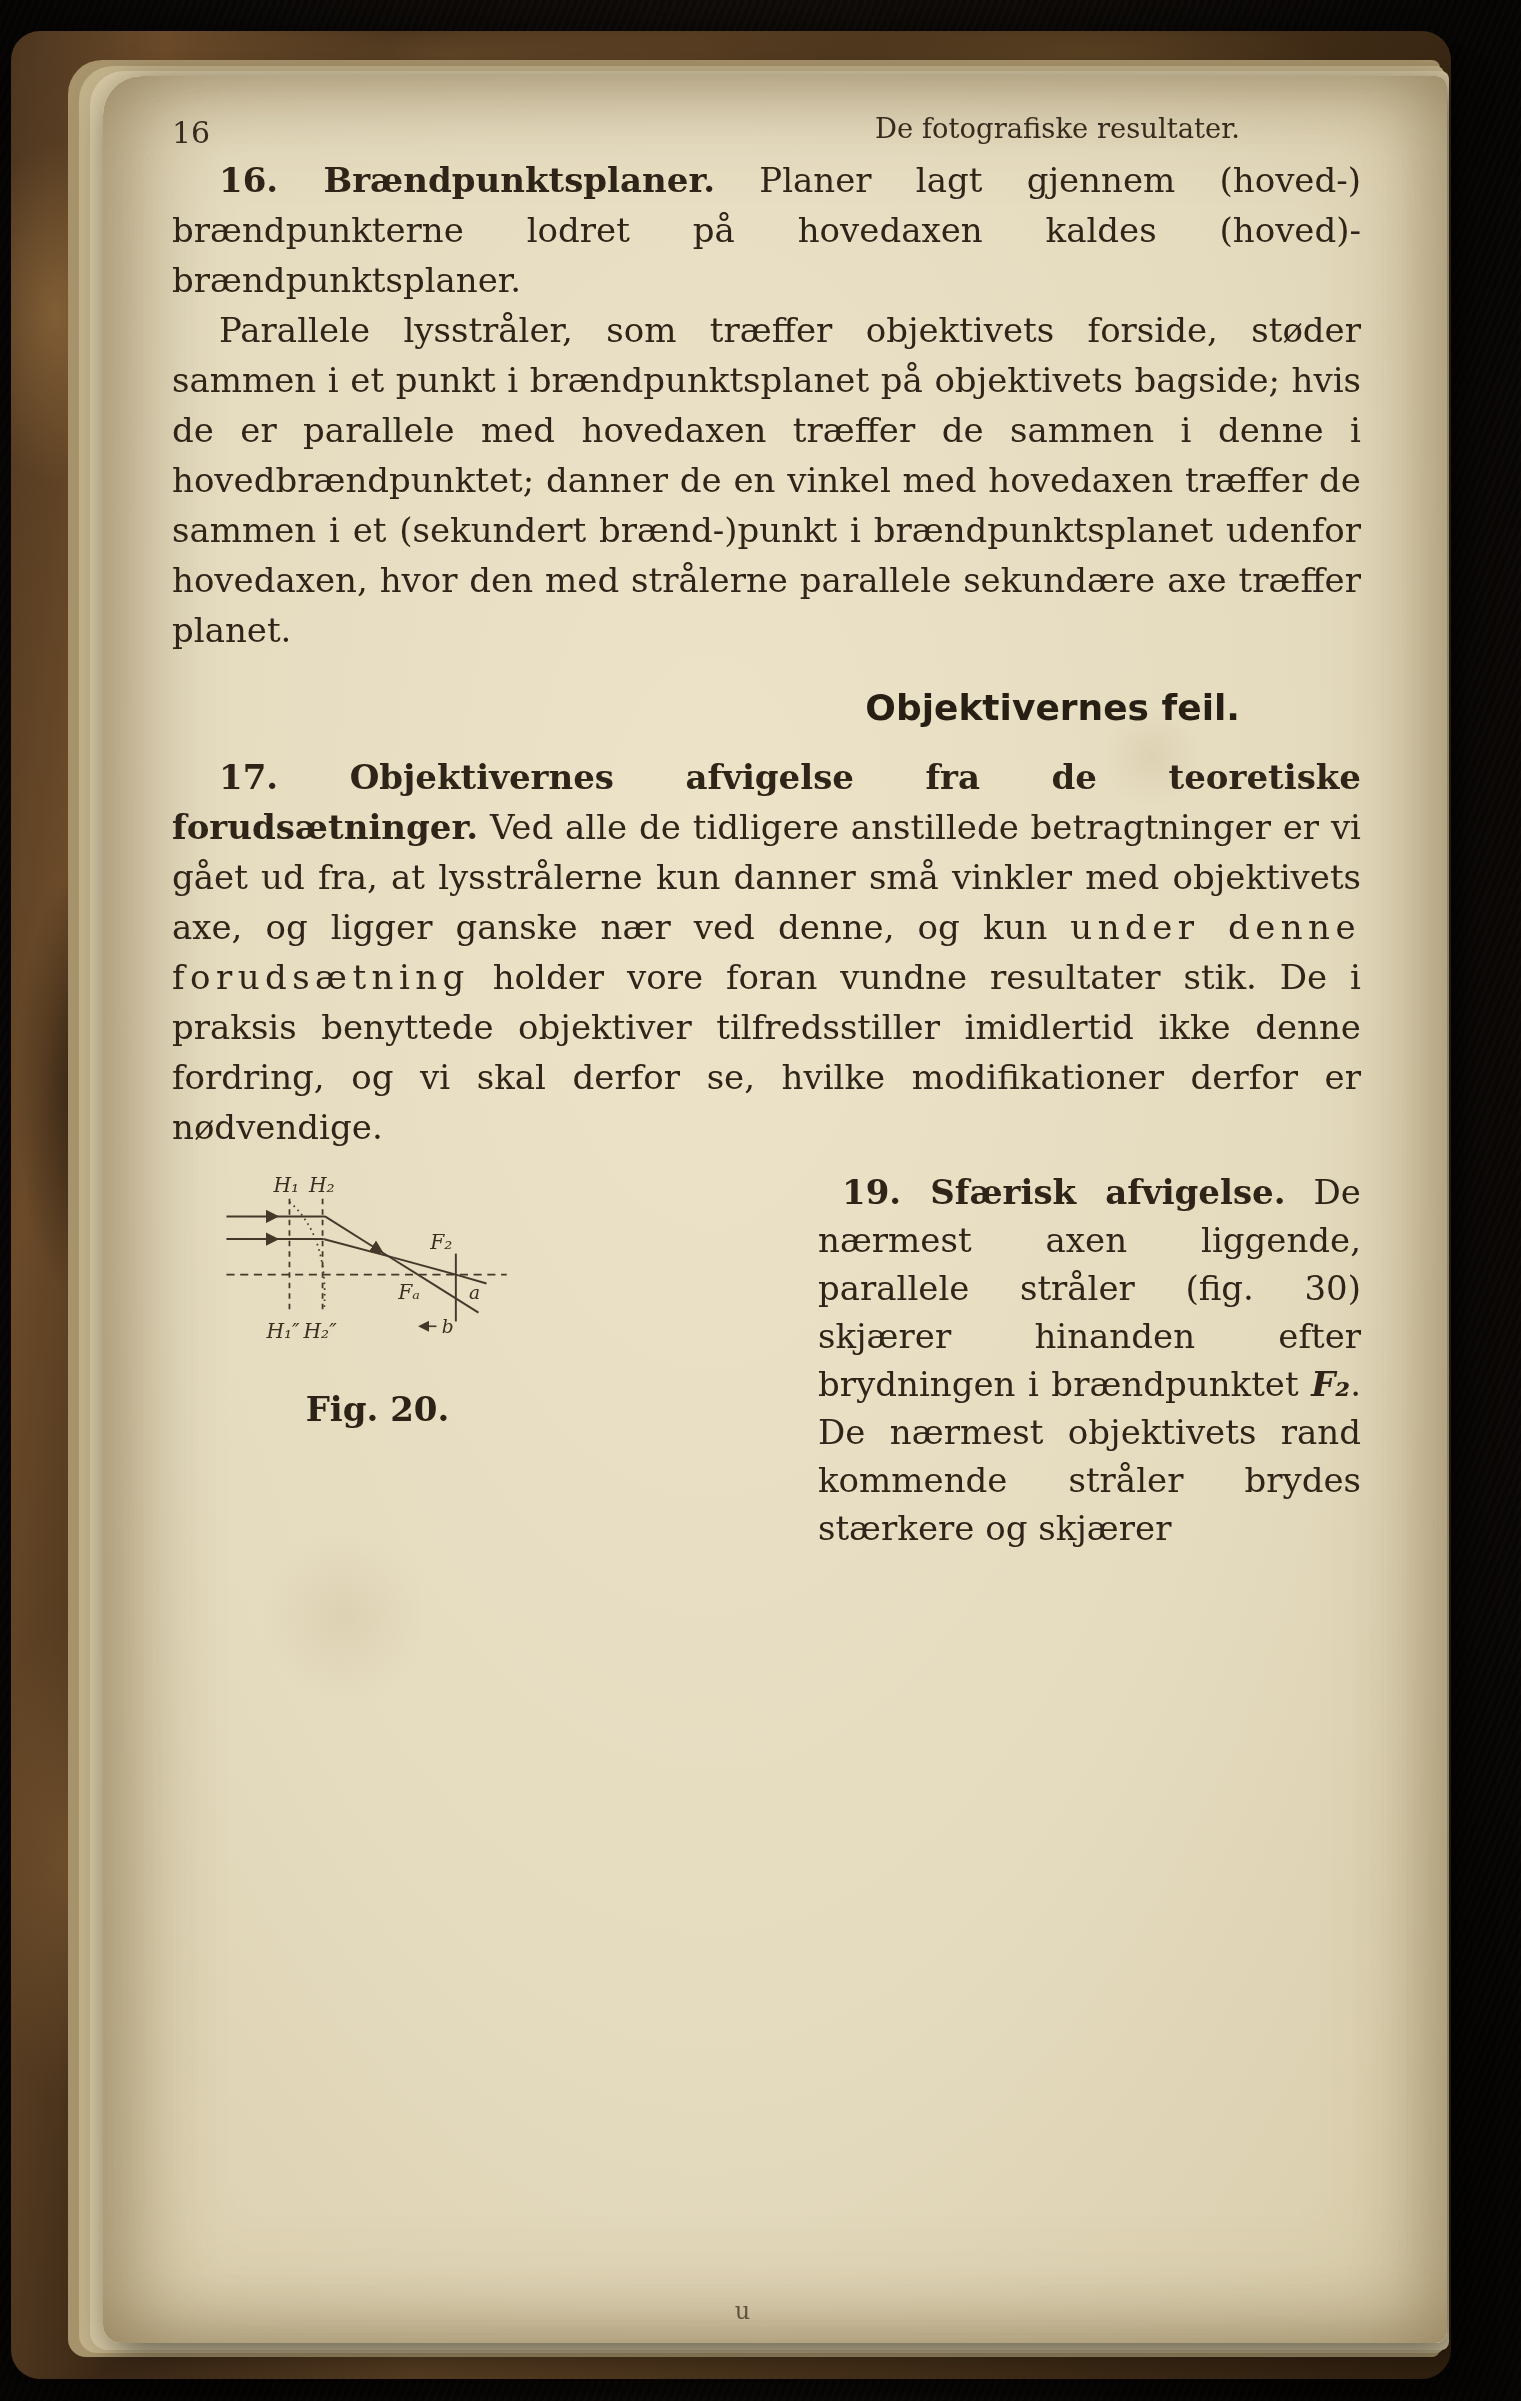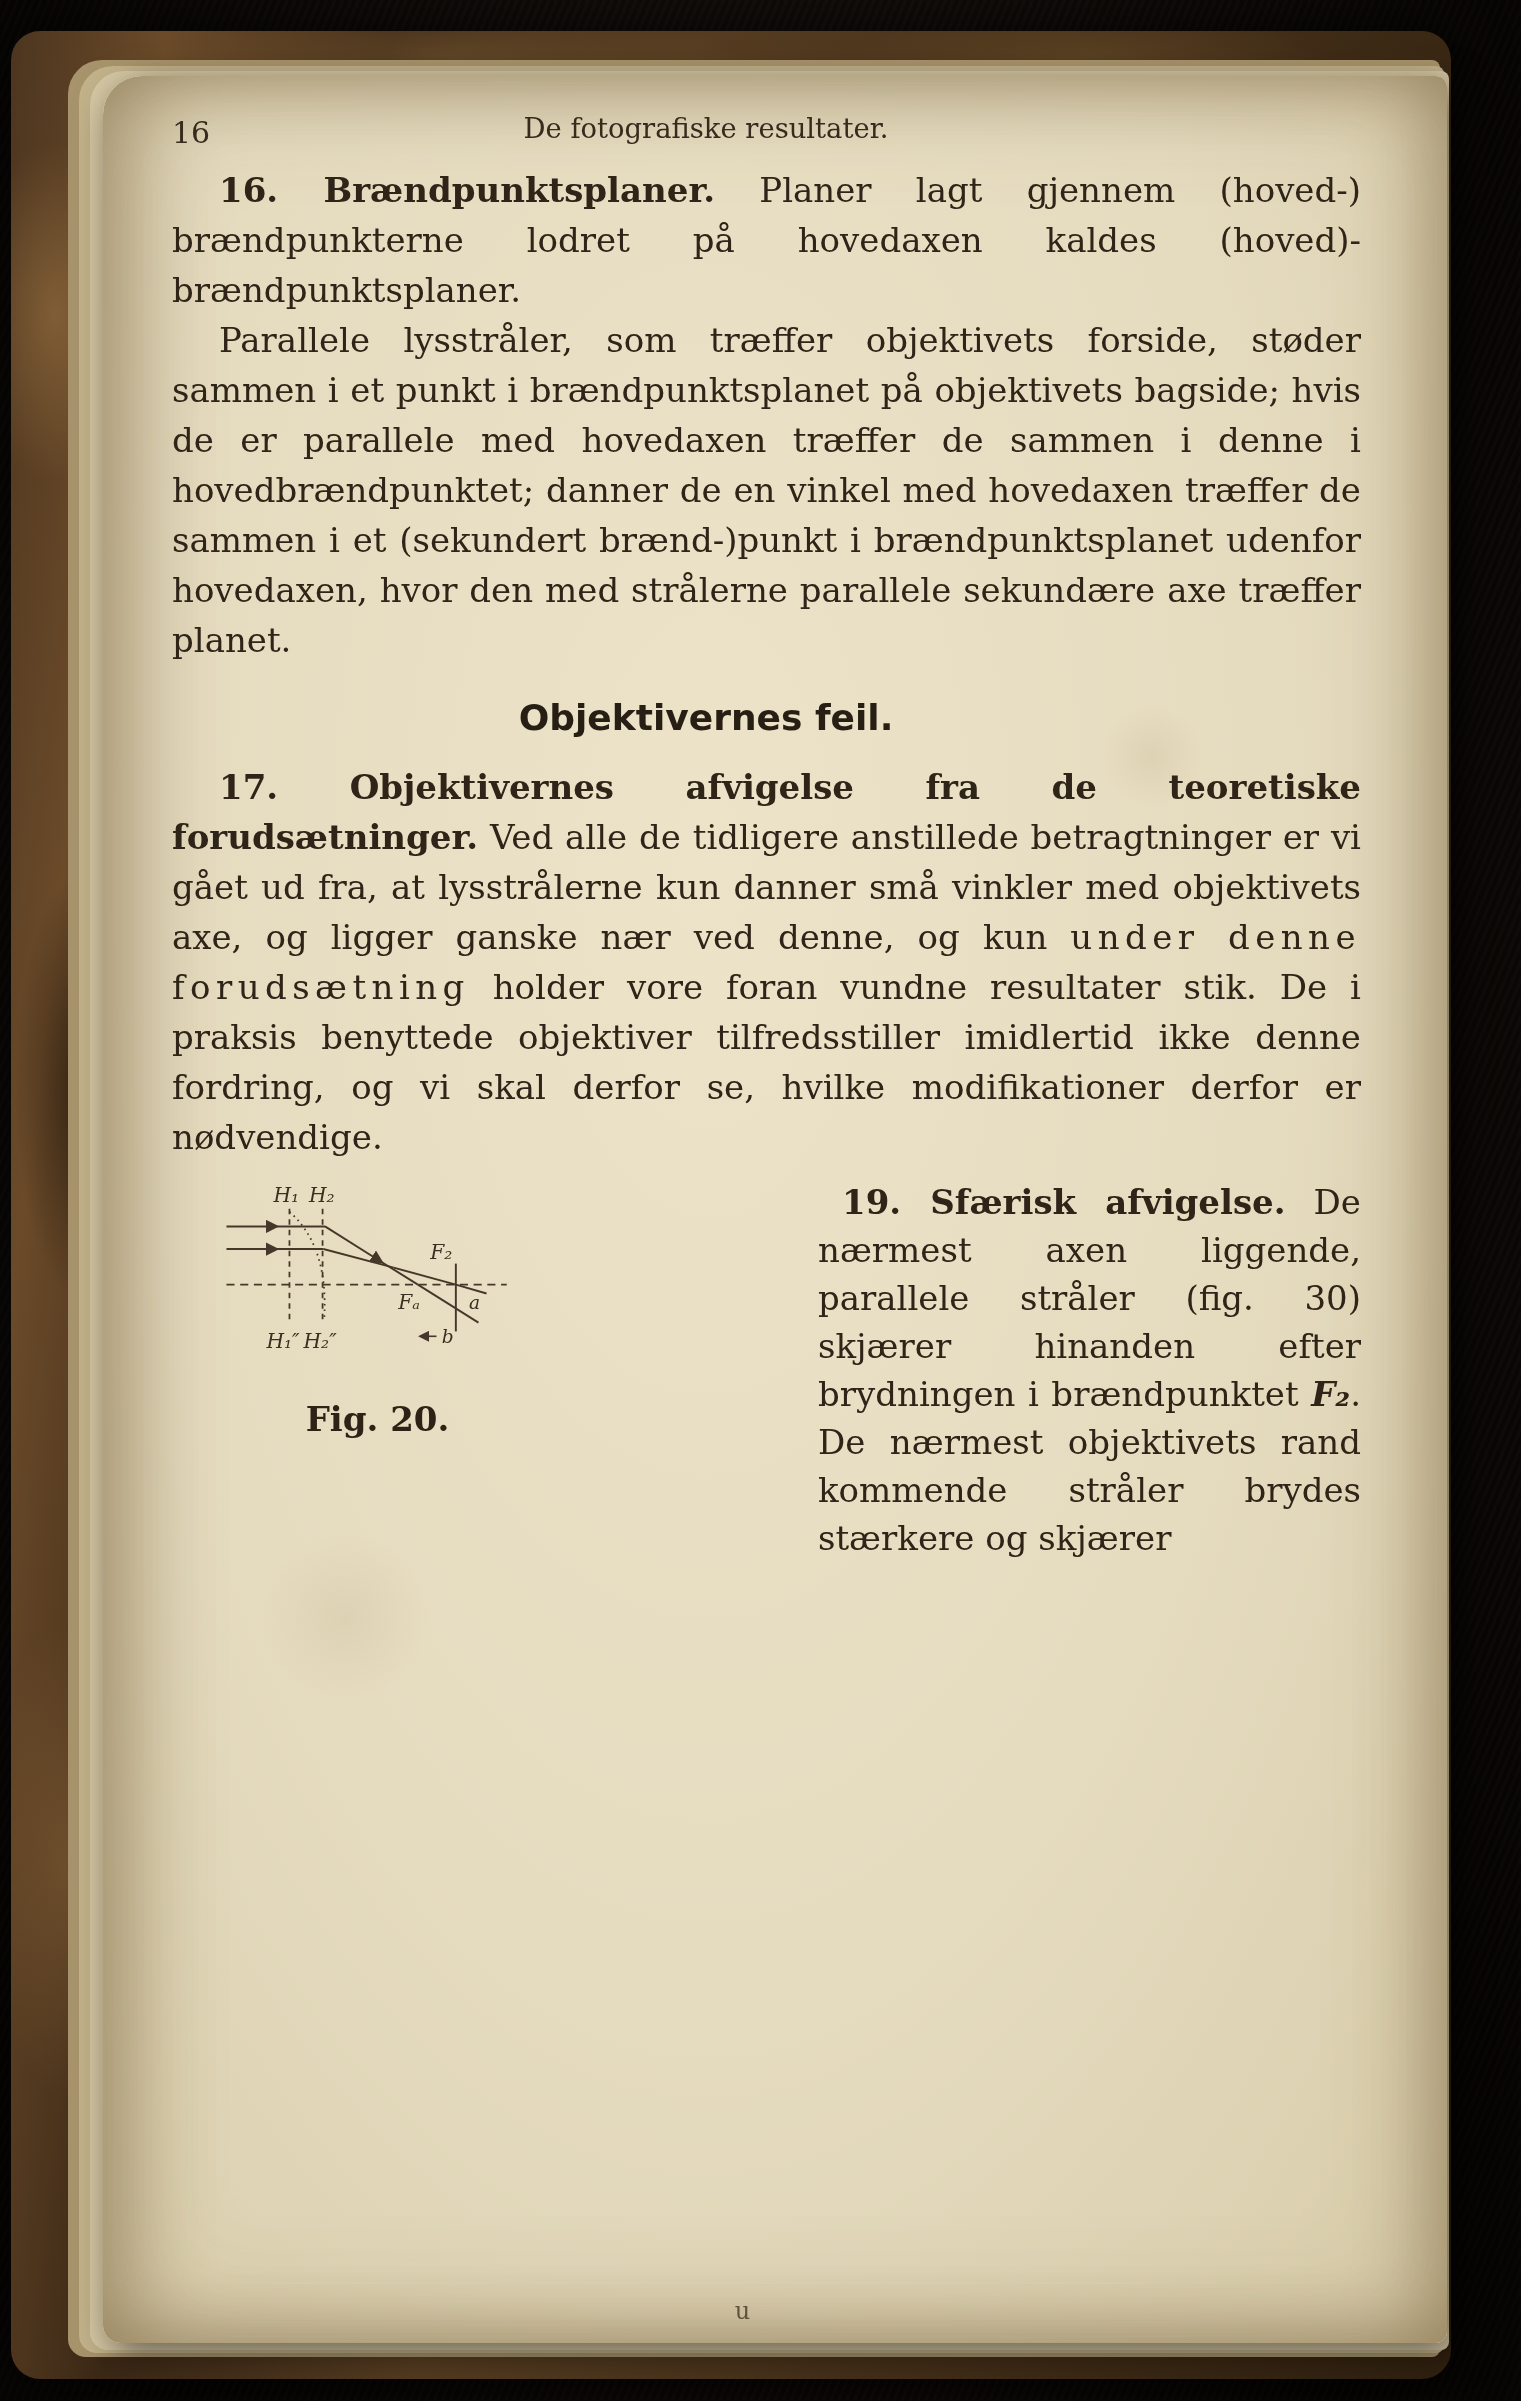--- a/index.html
+++ b/index.html
@@ -34,30 +34,30 @@
       radial-gradient(circle 73px at 78% 30%, rgba(160,130,80,.12), transparent 70%),
       radial-gradient(circle 121px at 18% 68%, rgba(150,120,70,.10), transparent 70%),
       radial-gradient(ellipse at 45% 35%, #ece3c9 0%, #e5dbbf 55%, #d8ccaa 100%);
     box-shadow:
       inset 0 0 121px rgba(112,88,48,.30),
       inset -27.4px 0 65px rgba(100,78,42,.28),
       inset 36px 0 73px rgba(110,85,45,.32),
       8px 9.7px 36px rgba(0,0,0,.55);
   }
   .content{position:absolute;left:69px;right:86px;top:37px;color:#2e2417}
-  .pagehead{position:relative;text-align:center;padding-right:121px;margin-bottom:21px;font-size:27.4px;color:#362b1d}
+  .pagehead{position:relative;text-align:right;padding-right:121px;margin-bottom:11px;font-size:27.4px;color:#362b1d}
   .pagenum{position:absolute;left:0;top:1.6px;font-size:30px}
   .para{font-size:34px;line-height:50px;text-align:justify;text-indent:47px;color:#2e2417}
   .b{font-weight:bold}
   .bi{font-weight:bold;font-style:italic}
   .sperr{letter-spacing:.16em}
   .heading{
     font-family:"DejaVu Sans","Liberation Sans",sans-serif;
     font-weight:bold;font-size:36px;color:#271f13;
-    text-align:center;margin:32px 121px 24px 0;
+    text-align:right;margin:32px 121px 24px 0;
   }
   .bottomrow{display:flex;margin-top:16px}
   .figcol{flex:0 0 646px;padding-top:8px}
   .figsvg{display:block;margin-left:48px}
   .figcaption{width:315px;margin-left:48px;margin-top:14.5px;text-align:center;font-weight:bold;font-size:34px;color:#2c2316}
   .textcol{flex:1}
   .textcol .para{text-indent:24px;line-height:48px}
   .figlabel{font-style:italic;font-size:25px;fill:#3b2f21;font-family:"DejaVu Serif","Liberation Serif",serif}
   .figlabel-small{font-style:italic;font-size:23px;fill:#3b2f21;font-family:"DejaVu Serif","Liberation Serif",serif}
   .edgemark{position:absolute;bottom:18px;left:47%;font-size:24px;color:rgba(62,47,26,.75)}

